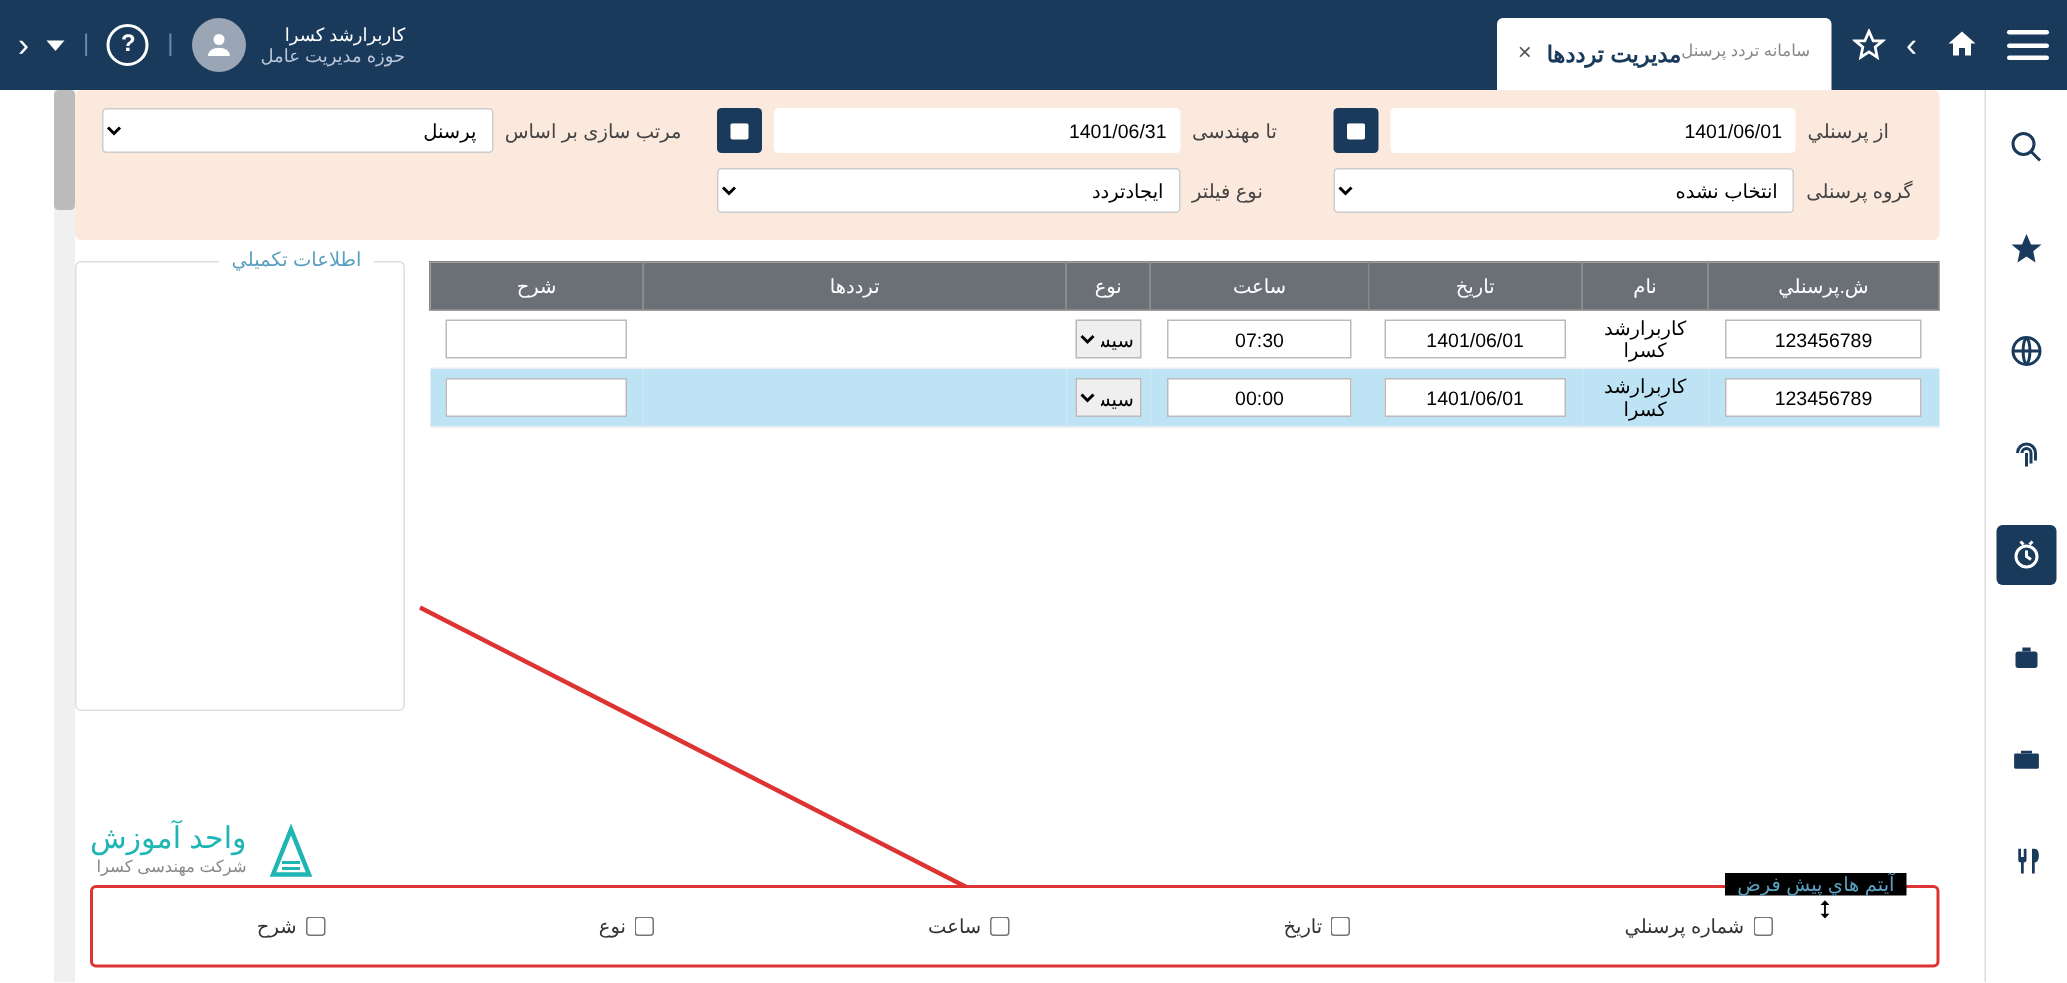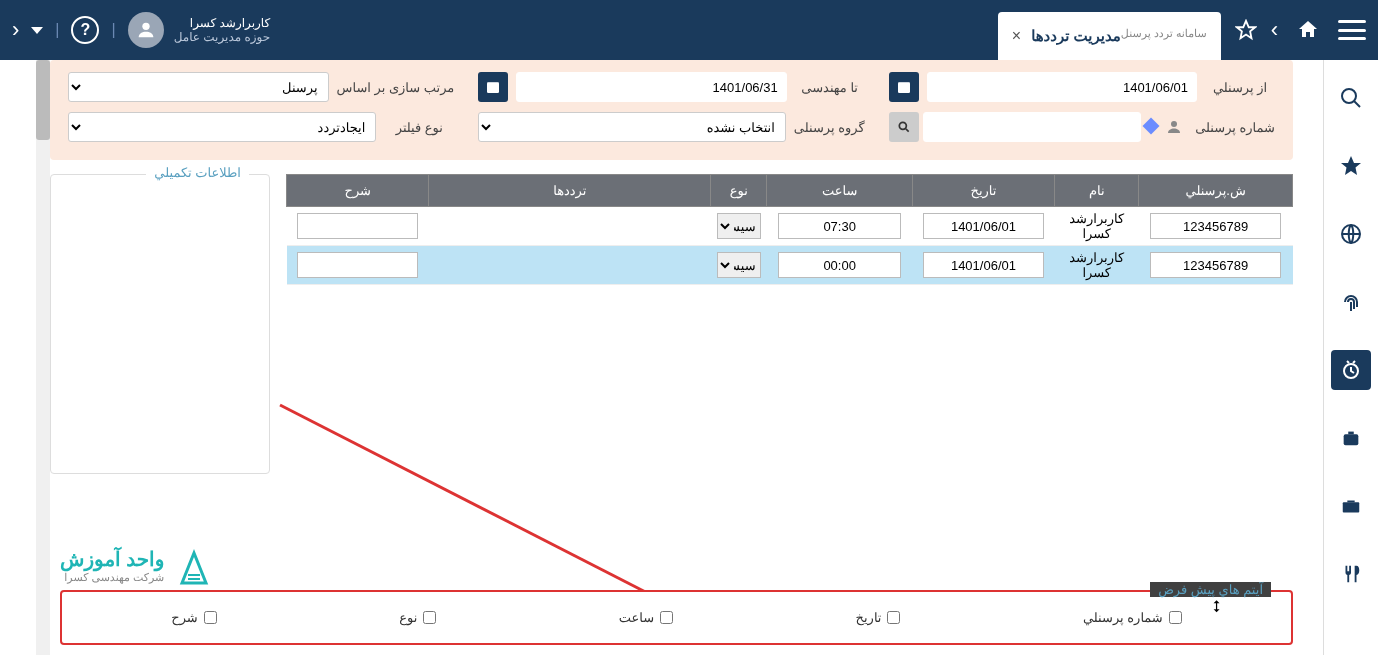--- a/index.html
+++ b/index.html
@@ -22,49 +22,49 @@
 .help{width:28px;height:28px;border:2px solid #fff;border-radius:50%;display:flex;align-items:center;justify-content:center;font-weight:bold;cursor:pointer}
 .caret-down{width:0;height:0;border-left:6px solid transparent;border-right:6px solid transparent;border-top:7px solid #fff;cursor:pointer}
 .chev{font-size:22px;cursor:pointer;color:#fff}
 .layout{display:flex;height:calc(100% - 60px)}
 .rail{width:55px;background:#fff;border-left:1px solid #ddd;display:flex;flex-direction:column;align-items:center;padding-top:18px;gap:28px}
 .rail-item{width:40px;height:40px;display:flex;align-items:center;justify-content:center;color:#1a3a5c;cursor:pointer;border-radius:4px}
 .rail-item.active{background:#1a3a5c;color:#fff}
 .main{flex:1;overflow:auto;padding:0 30px 0 50px;position:relative}
 .filter{background:#fce9de;padding:12px 18px 18px;border-radius:4px;display:grid;grid-template-columns:1fr 1fr 1fr;gap:10px 24px;font-size:13px;color:#444}
 .fcell{display:flex;align-items:center;gap:8px}
-.fcell label{white-space:nowrap;min-width:70px;text-align:center}
+.fcell label{white-space:nowrap;min-width:70px;text-align:left}
 .fin{flex:1;height:30px;border:1px solid #fff;background:#fff;border-radius:3px;padding:0 8px;font-size:13px;text-align:right}
 .fsel{flex:1;height:30px;border:1px solid #ccc;background:#fff;border-radius:3px;padding:0 6px;font-size:13px}
 .calbtn{width:30px;height:30px;background:#1a3a5c;border-radius:3px;display:flex;align-items:center;justify-content:center;color:#fff;cursor:pointer}
 .srchbtn{width:30px;height:30px;background:#ccc;border-radius:3px;display:flex;align-items:center;justify-content:center;cursor:pointer}
 .lookup{flex:1;display:flex;gap:4px;align-items:center}
 .lookup-in{flex:1;height:30px;border:1px solid #fff;background:#fff;border-radius:3px}
 .person-icn{width:26px;height:30px;display:flex;align-items:center;justify-content:center;color:#888}
 .diamond{width:12px;height:12px;transform:rotate(45deg);background:#6b8cff;display:inline-block}
 .content{display:flex;gap:16px;margin-top:14px}
 .side-panel{width:220px;border:1px solid #ddd;border-radius:4px;min-height:300px;position:relative}
 .side-panel legend{position:absolute;top:-10px;right:20px;background:#fff;padding:0 8px;color:#5aa0c0;font-size:13px}
 .tbl-wrap{flex:1}
 table{width:100%;border-collapse:collapse;font-size:13px}
 thead th{background:#6b6f76;color:#fff;padding:8px 6px;font-weight:normal;text-align:center;border:1px solid #888}
 tbody td{padding:4px;text-align:center;border-bottom:1px solid #eee}
 tbody tr.sel{background:#bde3f5}
 .cell-in{width:90%;height:26px;border:1px solid #bbb;text-align:center;font-size:13px;padding:0 4px}
 .cell-sel{width:90%;height:26px;border:1px solid #bbb;font-size:13px}
 .default-panel{position:absolute;bottom:10px;left:60px;right:30px;border:2px solid #d33;border-radius:4px;padding:12px 18px 18px;background:#fff}
-.default-panel legend{position:absolute;top:-10px;right:20px;background:#404040;padding:0 8px;color:#5aa0c0;font-size:13px}
+.default-panel legend{position:absolute;top:-10px;right:20px;background:#000000;padding:0 8px;color:#5aa0c0;font-size:13px}
 .chk-row{display:flex;justify-content:space-around;align-items:center;font-size:13px;color:#333;margin-top:6px}
 .chk-item{display:flex;align-items:center;gap:6px}
 .cursor-ptr{position:absolute;top:6px;right:70px;font-size:16px}
 .arrow{position:absolute;top:335px;left:270px;pointer-events:none}
 .logo{position:absolute;bottom:70px;left:60px;display:flex;align-items:center;gap:10px;direction:rtl}
 .logo-icon{width:40px;height:40px}
 .logo-txt{display:flex;flex-direction:column;text-align:right}
-.logo-t1{color:#1fb5b5;font-size:20px;font-weight:bold}
+.logo-t1{color:#1fb5b5;font-size:20px;font-weight:normal}
 .logo-t2{color:#888;font-size:11px}
 .star-outline{width:22px;height:22px}
 .scrollbar{position:absolute;left:36px;top:60px;bottom:0;width:14px;background:#f0f0f0}
 .scrollbar-thumb{position:absolute;top:0;width:100%;height:80px;background:#bbb;border-radius:3px}
 </style>
 </head>
 <body>
 
 <div class="topbar">
   <div class="topbar-left">
@@ -178,39 +178,20 @@
         <div class="calbtn">
             <svg width="16" height="16" viewBox="0 0 24 24" fill="currentColor">
               <rect x="3" y="5" width="18" height="16" rx="2"></rect>
               <rect x="3" y="5" width="18" height="5" fill="#fff" opacity="0.3"></rect>
             </svg>
           </div>
       </div>
       <div class="fcell">
         <label>مرتب سازی بر اساس</label>
         <select class="fsel"><option>پرسنل</option></select>
-      </div>
-      <div class="fcell">
-        <label>شماره پرسنلی</label>
-        <div class="lookup">
-          <span class="person-icn">
-              <svg width="18" height="18" viewBox="0 0 24 24" fill="currentColor">
-                <circle cx="12" cy="8" r="4"></circle>
-                <path d="M4 20c0-4 4-6 8-6s8 2 8 6z"></path>
-              </svg>
-            </span>
-          <span><span class="diamond"></span></span>
-          <div class="lookup-in"></div>
-          <div class="srchbtn">
-              <svg width="14" height="14" viewBox="0 0 24 24" fill="none" stroke="#333" stroke-width="3">
-                <circle cx="10" cy="10" r="6"></circle>
-                <path d="M20 20l-5-5"></path>
-              </svg>
-            </div>
-        </div>
       </div>
       <div class="fcell">
         <label>گروه پرسنلی</label>
         <select class="fsel"><option>انتخاب نشده</option></select>
       </div>
       <div class="fcell">
         <label>نوع فیلتر</label>
         <select class="fsel"><option>ایجادتردد</option></select>
       </div>
     </div>

